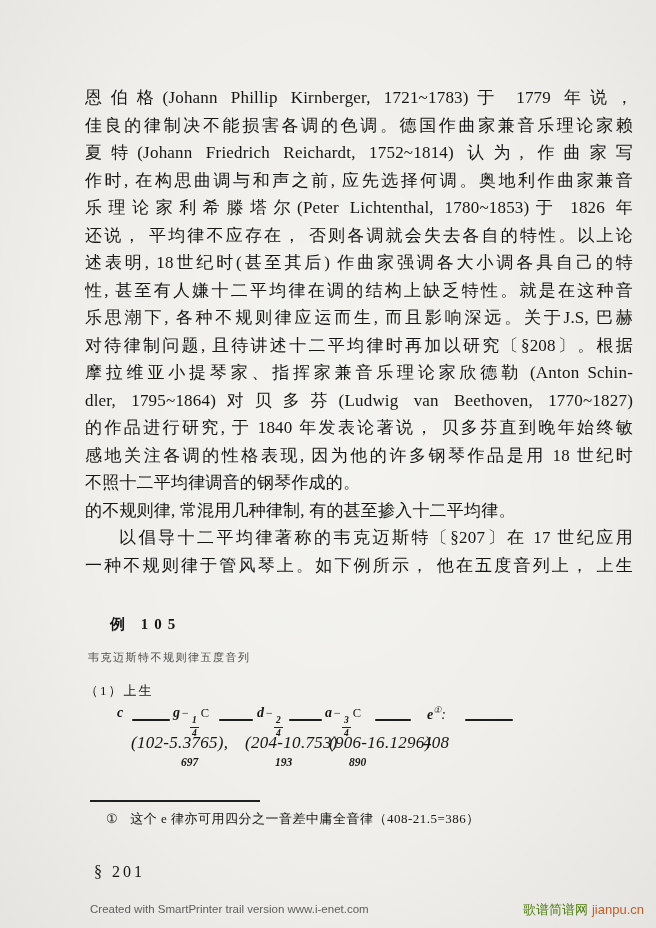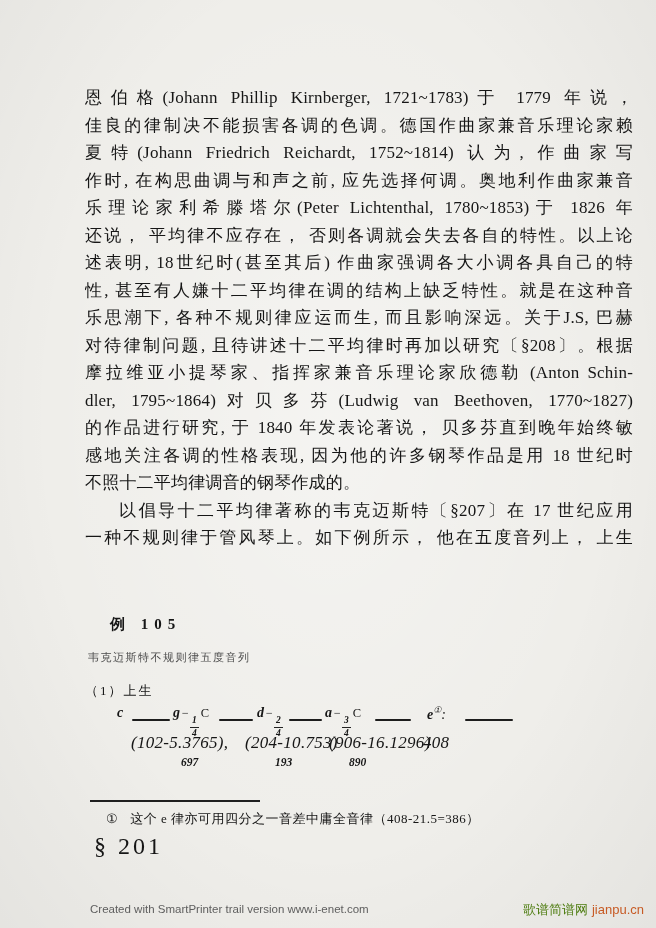--- a/index.html
+++ b/index.html
@@ -33,21 +33,21 @@
   .frac .fden{padding-top:1px;}
   .unitc{font-size:12.5px;padding-left:2px;font-style:normal;}
   .nota sup{font-size:9px;vertical-align:6px;}
   .seq-dash{position:absolute;top:16px;height:2.2px;background:#1d1d1d;border-radius:1px;}
   .parenv{position:absolute;top:30px;font-size:17px;white-space:nowrap;letter-spacing:.3px;}
   .centv{position:absolute;top:53px;font-size:11.5px;font-weight:bold;}
   
   .fn-rule{position:absolute;left:90px;top:800px;width:170px;height:2px;background:#1f1f1f;}
   .footnote{position:absolute;left:106px;top:810px;font-size:13px;letter-spacing:.5px;white-space:nowrap;}
   .footnote .fnmark{margin-right:12px;}
-  .section-num{position:absolute;left:94px;top:833px;font-size:24px;letter-spacing:3px;}
+  .section-num{position:absolute;left:94px;top:863px;font-size:16px;letter-spacing:3px;}
   
   .wm-left{position:absolute;left:90px;top:903px;font-size:11.5px;color:#5e5e5e;
     font-family:"Liberation Sans","DejaVu Sans",sans-serif;}
   .wm-right{position:absolute;right:12px;top:901px;font-size:13px;
     font-family:"Liberation Sans","DejaVu Sans",sans-serif;}
   .wm-right .gray{color:#4d7c0f;margin-right:4px;}
   .wm-right .orange{color:#c75b25;}
 </style>
 </head>
 <body>
@@ -63,20 +63,21 @@
   <div class="line">还说， 平均律不应存在， 否则各调就会失去各自的特性。以上论</div>
   <div class="line">述表明, 18世纪时(甚至其后) 作曲家强调各大小调各具自己的特</div>
   <div class="line">性, 甚至有人嫌十二平均律在调的结构上缺乏特性。就是在这种音</div>
   <div class="line">乐思潮下, 各种不规则律应运而生, 而且影响深远。关于J.S, 巴赫</div>
   <div class="line">对待律制问题, 且待讲述十二平均律时再加以研究〔§208〕。根据</div>
   <div class="line">摩拉维亚小提琴家、指挥家兼音乐理论家欣德勒 (Anton Schin-</div>
   <div class="line">dler, 1795~1864)对贝多芬(Ludwig van Beethoven, 1770~1827)</div>
   <div class="line">的作品进行研究, 于 1840 年发表论著说， 贝多芬直到晚年始终敏</div>
   <div class="line">感地关注各调的性格表现, 因为他的许多钢琴作品是用 18 世纪时</div>
   <div class="line noslast">不照十二平均律调音的钢琴作成的。</div>
+  <div class="line noslast">的不规则律, 常混用几种律制, 有的甚至掺入十二平均律。</div>
   <div class="line indent">以倡导十二平均律著称的韦克迈斯特〔§207〕在 17 世纪应用</div>
   <div class="line">一种不规则律于管风琴上。如下例所示， 他在五度音列上， 上生</div>
 </div>
 
 <div class="fig-label">例  105</div>
 <div class="fig-caption">韦克迈斯特不规则律五度音列</div>
 <div class="fig-item">（1）上生</div>
 
 <div class="seq">
 

